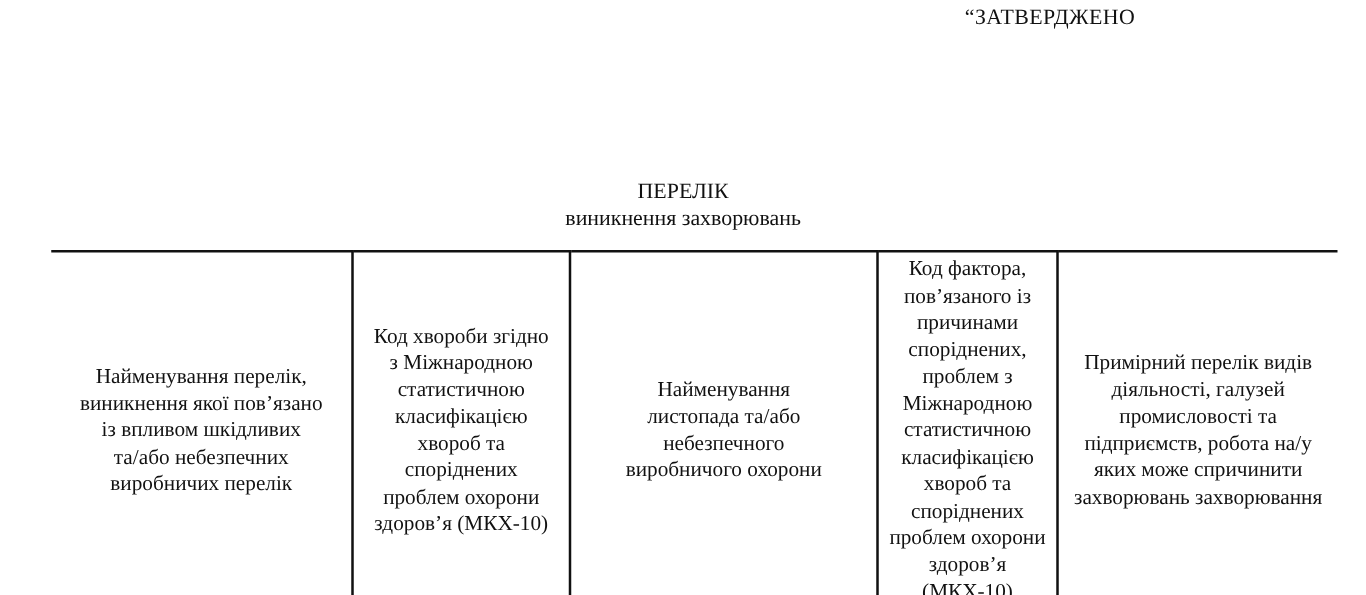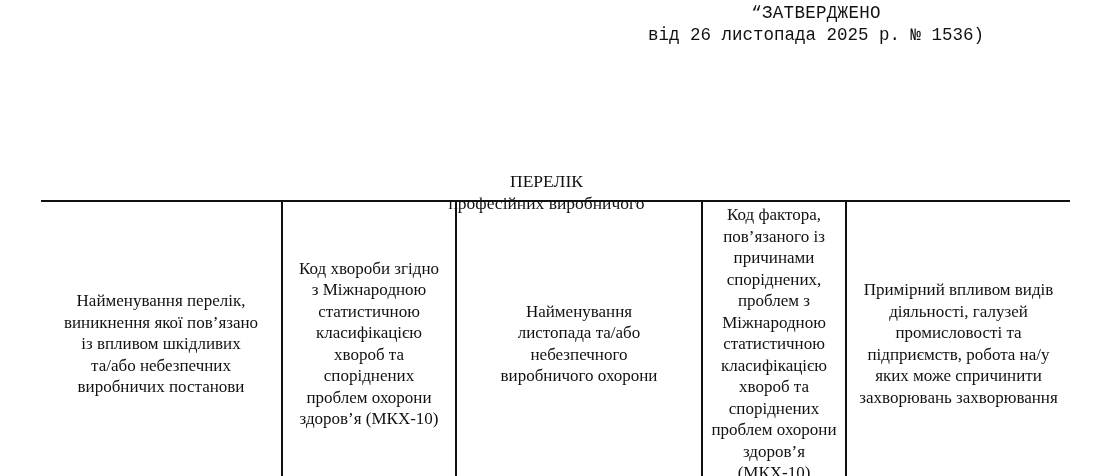--- a/index.html
+++ b/index.html
@@ -2,28 +2,28 @@
 <html><head>
 <meta charset="utf-8">
 <style>
   html, body { margin: 0; padding: 0; background: #ffffff; }
   body {
     width: 1093px; height: 476px; position: relative; overflow: hidden;
     font-family: "Liberation Serif", "DejaVu Serif", serif;
     color: #111111;
   }
   .approval {
-    position: absolute; left: 600px; top: 2px; width: 432px;
-    text-align: center; font-size: 17.5px; line-height: 22px; font-family: Liberation Mono, monospace;
+    position: absolute; left: 624px; top: 2px; width: 432px;
+    text-align: center; font-size: 17.5px; line-height: 22px;
   }
   .approval div { white-space: nowrap; }
   .approval .title { letter-spacing: 0.3px; }
   .heading {
     position: absolute; left: 0; width: 1093px; top: 141px;
-    text-align: center; font-size: 17.5px; line-height: 22px; margin-top: 29px;
+    text-align: center; font-size: 17.5px; line-height: 22px;
   }
   table.list {
     position: absolute; left: 41px; top: 200px;
     width: 1029px; height: 267px;
     border-collapse: collapse; table-layout: fixed;
     font-size: 17px; line-height: 21.5px;
   }
   table.list th {
     font-weight: normal; text-align: center; vertical-align: middle;
     border-top: 2px solid #111; border-bottom: 2px solid #111;
@@ -31,44 +31,43 @@
     padding: 2px 4px;
   }
   table.list th:first-child { border-left: none; }
   table.list th:last-child { border-right: none; }
 </style>
 </head>
 <body>
 
 <div class="approval">
   <div class="title">“ЗАТВЕРДЖЕНО</div>
-  <div>від 26 листопада 2025 р. № 1536)</div>
 </div>
 
 <div class="heading">
   <div>ПЕРЕЛІК</div>
-  <div>професійних виробничого</div>
+  <div>виникнення захворювань</div>
 </div>
 
 <table class="list">
   <colgroup>
     <col style="width:241px">
     <col style="width:174px">
     <col style="width:246px">
     <col style="width:144px">
     <col style="width:224px">
   </colgroup>
   <thead>
     <tr>
       <th>
         <div>Найменування перелік,</div>
         <div>виникнення якої пов’язано</div>
         <div>із впливом шкідливих</div>
         <div>та/або небезпечних</div>
-        <div>виробничих постанови</div>
+        <div>виробничих перелік</div>
       </th>
       <th>
         <div>Код хвороби згідно</div>
         <div>з Міжнародною</div>
         <div>статистичною</div>
         <div>класифікацією</div>
         <div>хвороб та</div>
         <div>споріднених</div>
         <div>проблем охорони</div>
         <div>здоров’я (МКХ-10)</div>
@@ -87,21 +86,21 @@
         <div>проблем з</div>
         <div>Міжнародною</div>
         <div>статистичною</div>
         <div>класифікацією</div>
         <div>хвороб та</div>
         <div>споріднених</div>
         <div>проблем охорони</div>
         <div>здоров’я (МКХ-10)</div>
       </th>
       <th>
-        <div>Примірний впливом видів</div>
+        <div>Примірний перелік видів</div>
         <div>діяльності, галузей</div>
         <div>промисловості та</div>
         <div>підприємств, робота на/у</div>
         <div>яких може спричинити</div>
         <div>захворювань захворювання</div>
       </th>
     </tr>
   </thead>
 </table>
 

